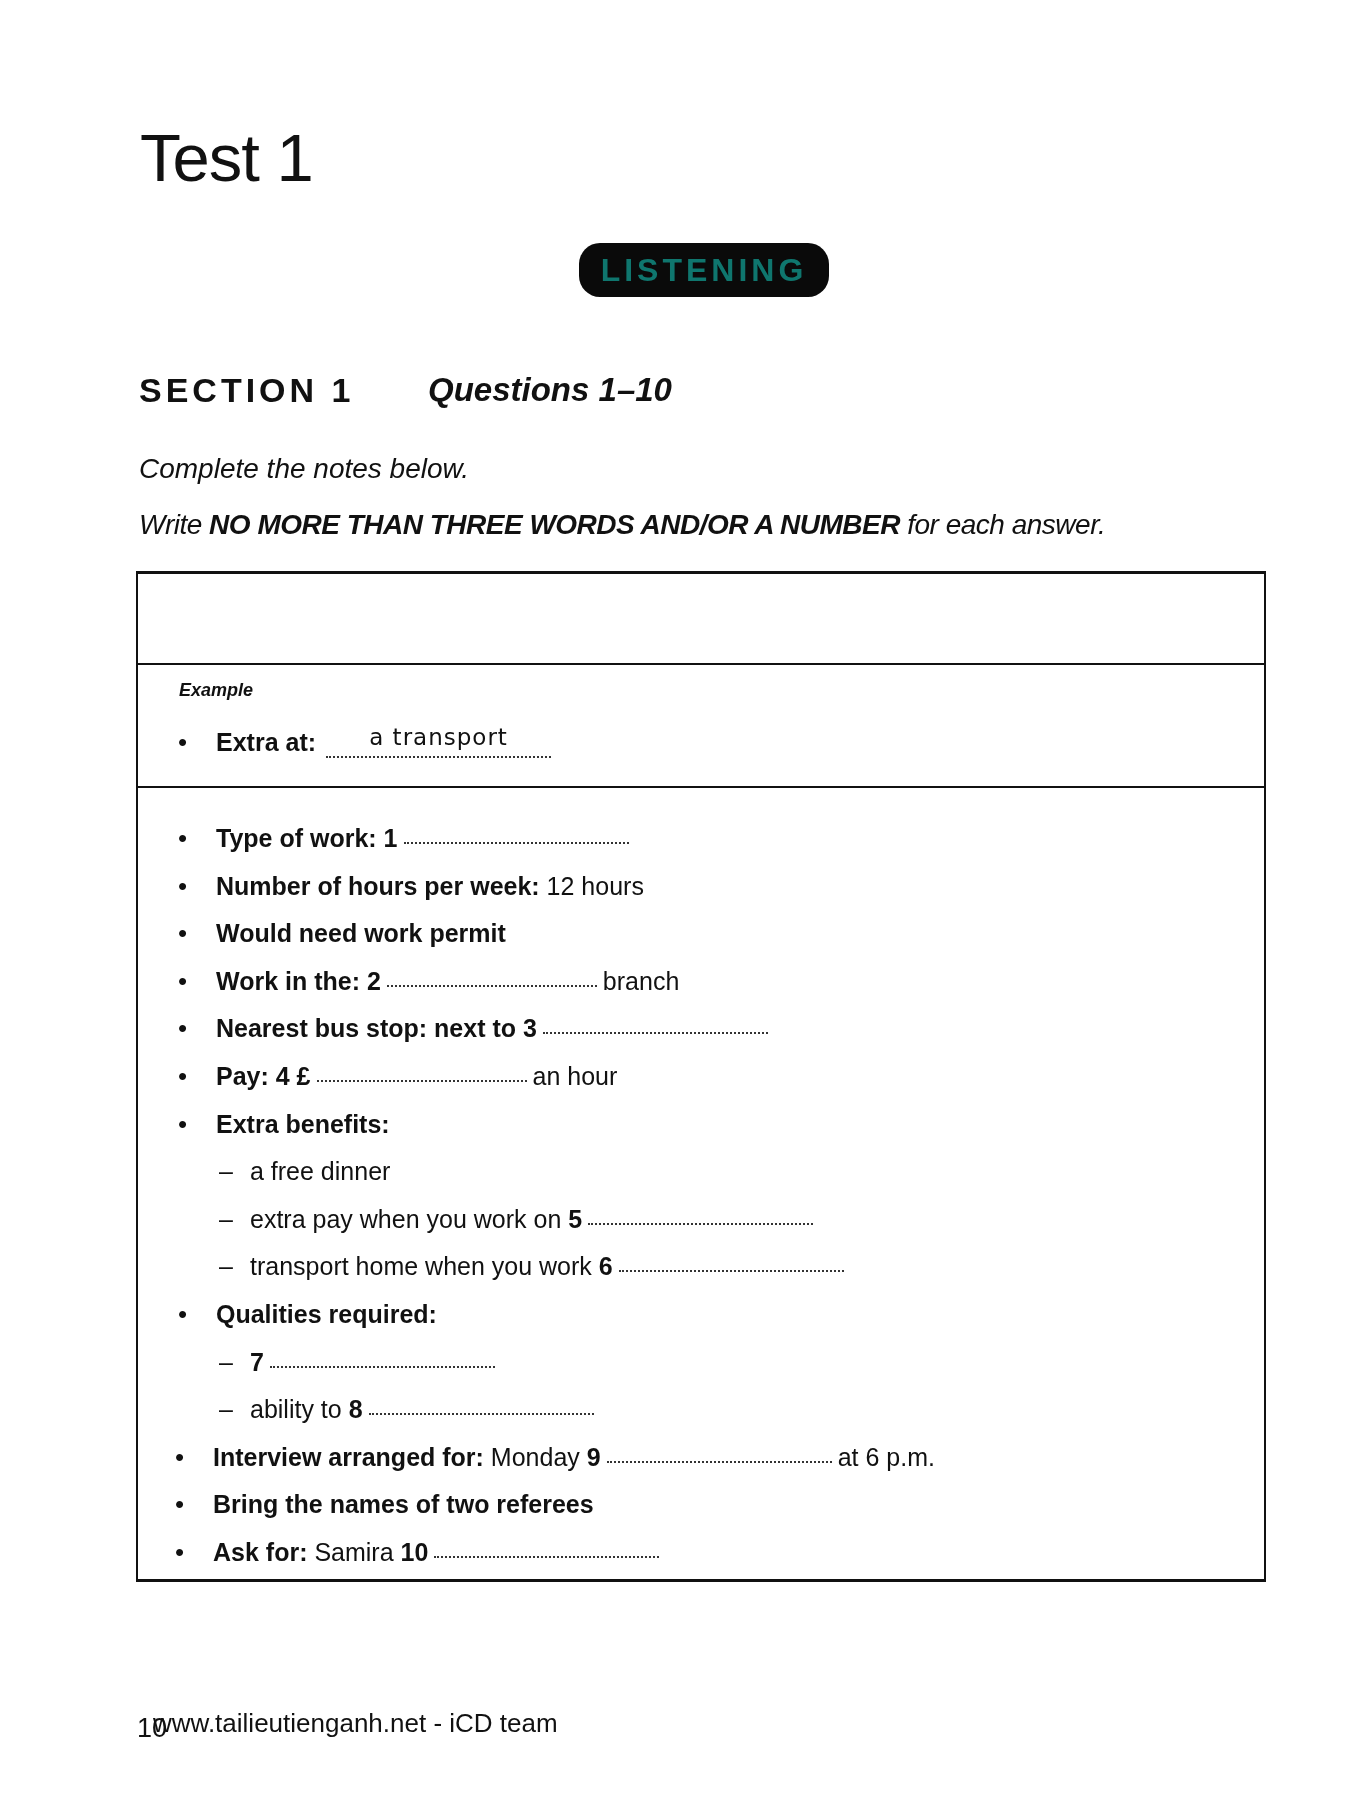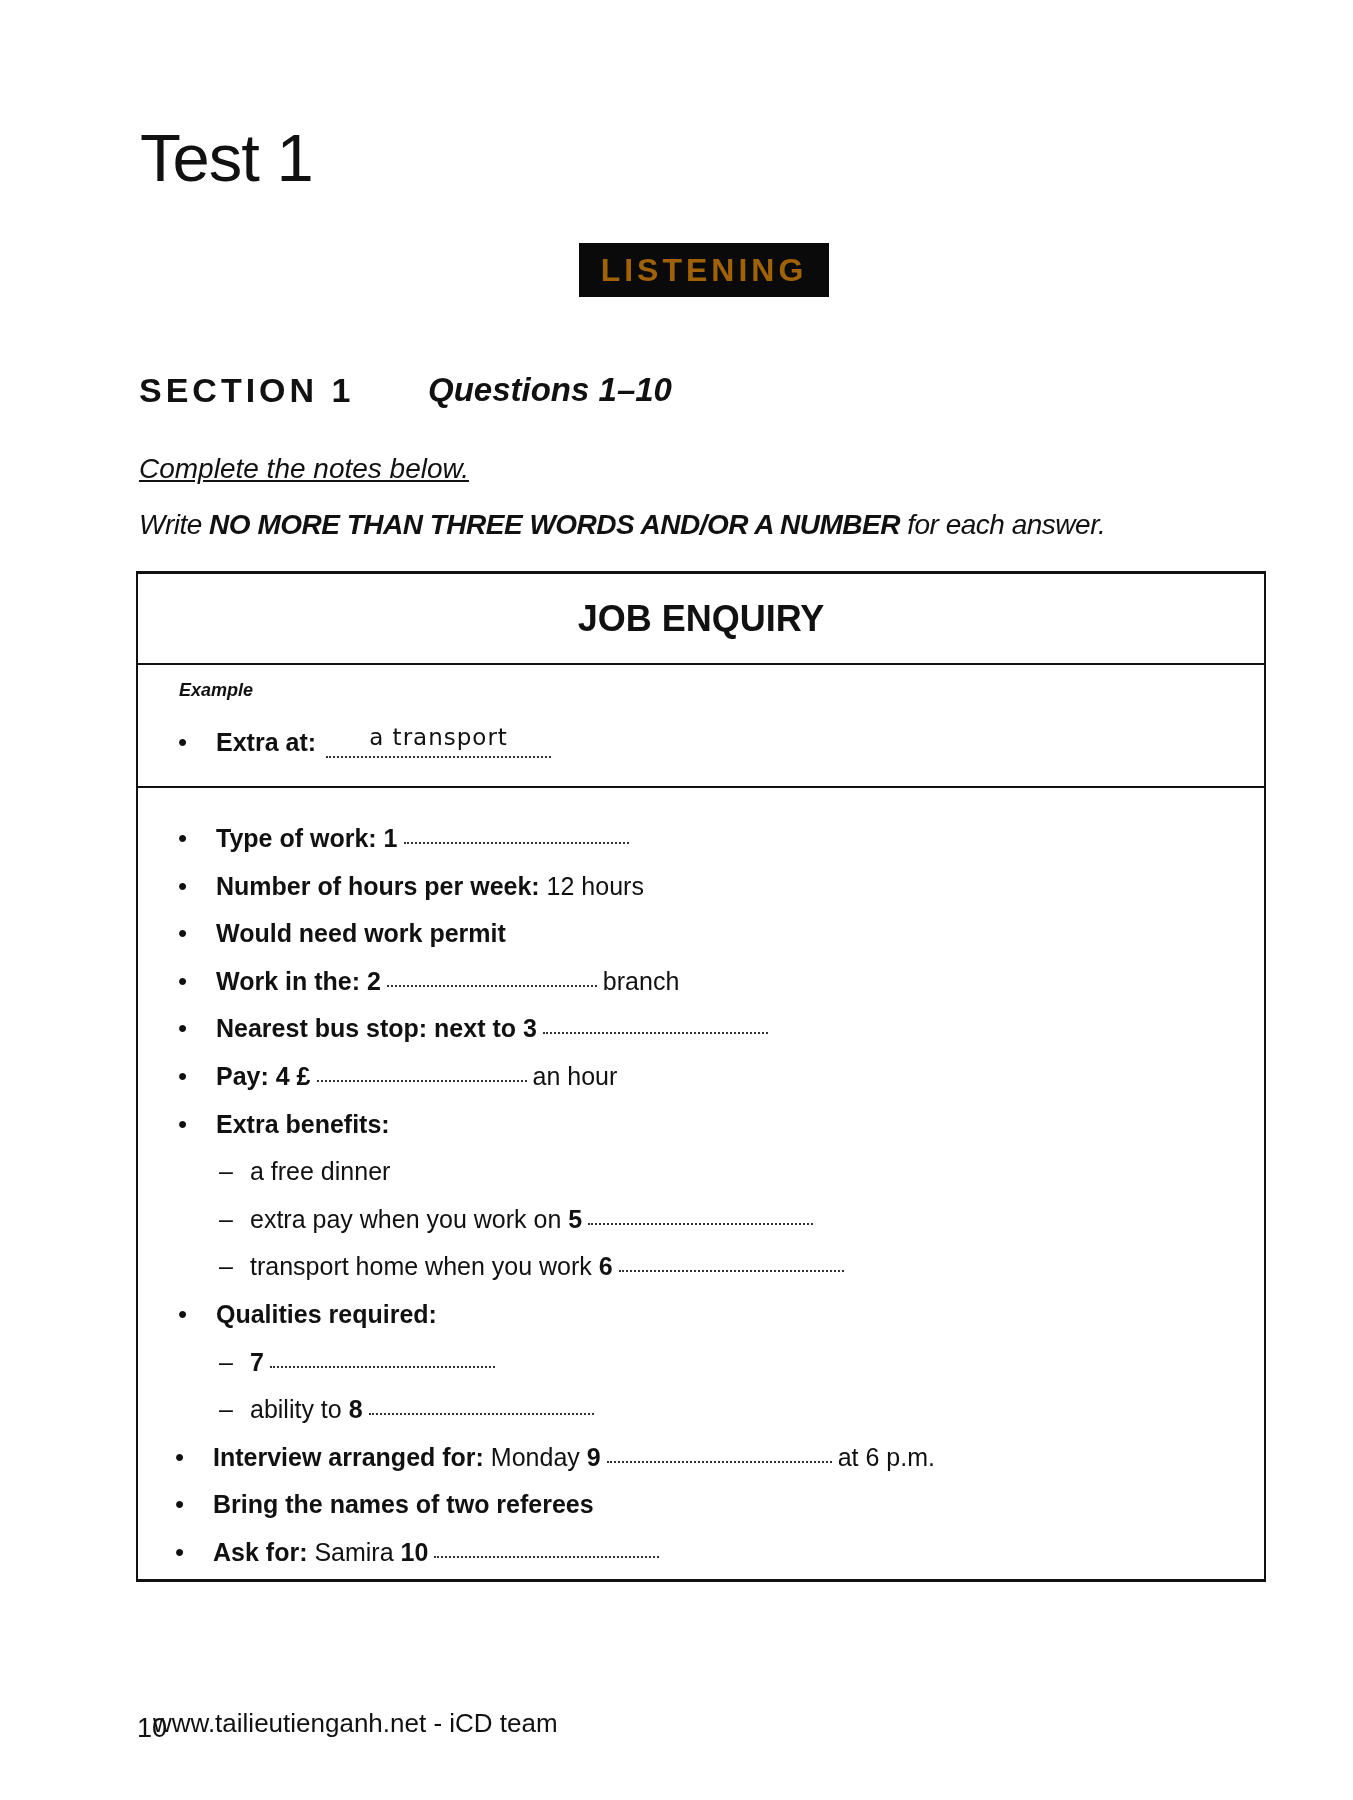--- a/index.html
+++ b/index.html
@@ -1,22 +1,22 @@
 <!DOCTYPE html>
 <html><head>
 <meta charset="utf-8">
 <style>
   html, body { margin: 0; padding: 0; background: #ffffff; }
   body { width: 1353px; height: 1800px; position: relative; overflow: hidden; color: #111; font-family: "Liberation Sans", sans-serif; }
   .abs { position: absolute; white-space: nowrap; }
   #test-title { left: 140px; top: 118px; font-size: 67px; line-height: 80px; font-weight: normal; letter-spacing: -1px; }
-  #listening-badge { left: 579px; top: 243px; width: 250px; height: 54px; background: #0a0a0a; color: #a16207; font-weight: bold; font-size: 32px; letter-spacing: 4px; display: flex; align-items: center; justify-content: center; }
+  #listening-badge { left: 579px; top: 243px; width: 250px; height: 54px; background: #0a0a0a; color: #0f766e; font-weight: bold; font-size: 32px; letter-spacing: 4px; display: flex; align-items: center; justify-content: center; border-radius: 21px; }
   #section-heading { left: 139px; top: 370px; font-size: 34px; line-height: 40px; font-weight: bold; letter-spacing: 4px; }
   #questions-range { left: 428px; top: 370px; font-size: 33px; line-height: 40px; font-weight: bold; font-style: italic; }
-  #instruction-1 { left: 139px; top: 452px; font-size: 28px; line-height: 34px; font-style: italic; text-decoration: underline; }
+  #instruction-1 { left: 139px; top: 452px; font-size: 28px; line-height: 34px; font-style: italic; }
   #instruction-2 { left: 139px; top: 508px; font-size: 28px; line-height: 34px; font-style: italic; letter-spacing: -0.5px; }
   #instruction-2 b { font-weight: bold; text-align: center; }
   #notes-box { left: 136px; top: 571px; width: 1130px; height: 1011px; border: 2px solid #111; border-top-width: 3px; border-bottom-width: 3px; box-sizing: border-box; }
   #box-title { position: absolute; left: 0; right: 0; top: 0; height: 90px; display: flex; align-items: center; justify-content: center; font-size: 36px; font-weight: bold; letter-spacing: 0px; }
   .hr { position: absolute; left: 0; right: 0; height: 0; border-top: 2px solid #111; }
   #hr-1 { top: 89px; }
   #hr-2 { top: 212px; }
   #example-label { left: 41px; top: 100px; font-size: 18px; line-height: 32px; font-style: italic; font-weight: bold; }
   .row { position: absolute; left: 0; height: 47.6px; white-space: nowrap; font-size: 25px; line-height: 47.6px; }
   .bullet { position: absolute; left: 40px; font-size: 26px; }
@@ -40,21 +40,20 @@
 
 <div id="listening-badge" class="abs">LISTENING</div>
 
 <div id="section-heading" class="abs">SECTION 1</div>
 <div id="questions-range" class="abs">Questions 1–10</div>
 
 <div id="instruction-1" class="abs">Complete the notes below.</div>
 <div id="instruction-2" class="abs"><span>Write </span><b>NO MORE THAN THREE WORDS AND/OR A NUMBER</b><span> for each answer.</span></div>
 
 <div id="notes-box" class="abs">
-  <div id="box-title">JOB ENQUIRY</div>
   <div id="hr-1" class="hr"></div>
 
   <div id="example-label" class="abs">Example</div>
   <div class="row" style="top:145px;">
     <span class="bullet">•</span>
     <span class="txt"><b>Extra at:</b><span class="ex-fill"><span class="hand">a transport</span><span class="dots"></span></span></span>
   </div>
 
   <div id="hr-2" class="hr"></div>
 

